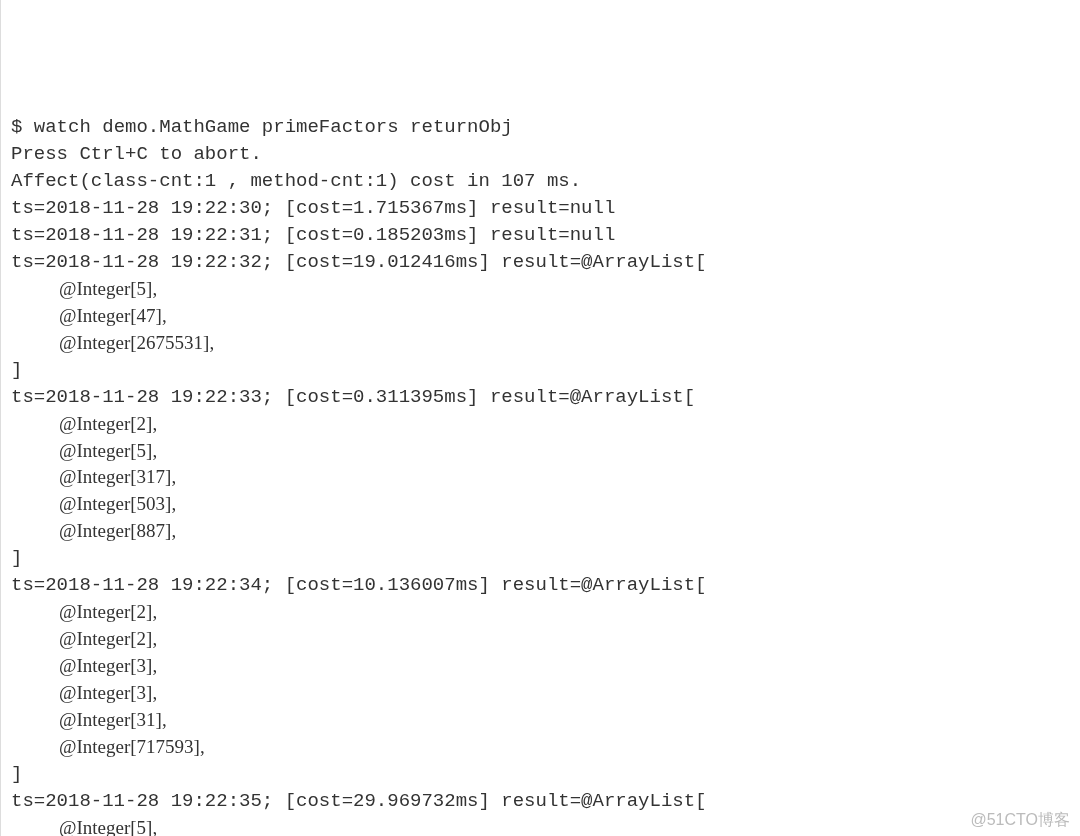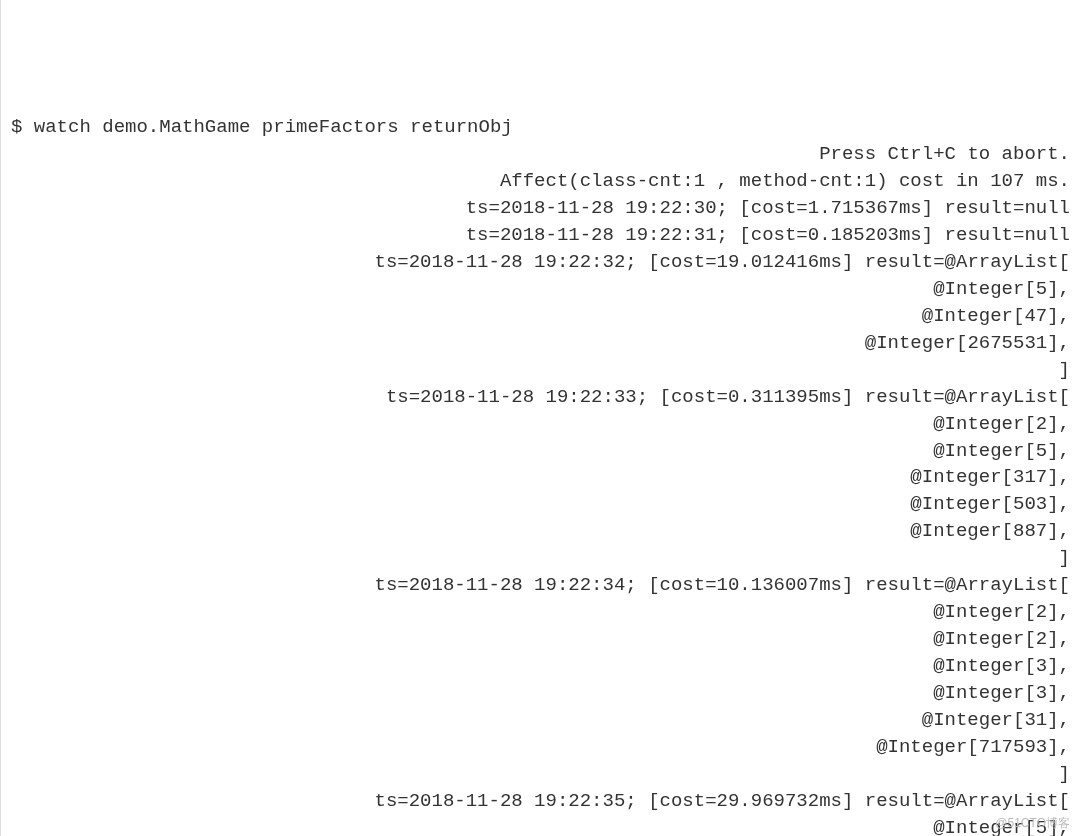--- a/index.html
+++ b/index.html
@@ -31,30 +31,30 @@
       display: inline;
     }
     .cmd {
       display: inline;
     }
     .bold {
       font-weight: normal;
     }
     .output-line {
       display: block;
-      text-align: right;
     }
     .indent {
       padding-left: 48px;
+      font-family: Liberation Serif, serif;
     }
     .watermark {
       position: absolute;
       bottom: 4px;
       right: 10px;
-      font-size: 12px;
+      font-size: 16px;
       color: #bbb;
       font-family: sans-serif;
     }
   </style>
 </head>
 <body>
 
 
 
 <div class="terminal"><span class="prompt-line"><span class="prompt-symbol">$ </span><span class="cmd">watch demo.MathGame primeFactors returnObj</span></span>

